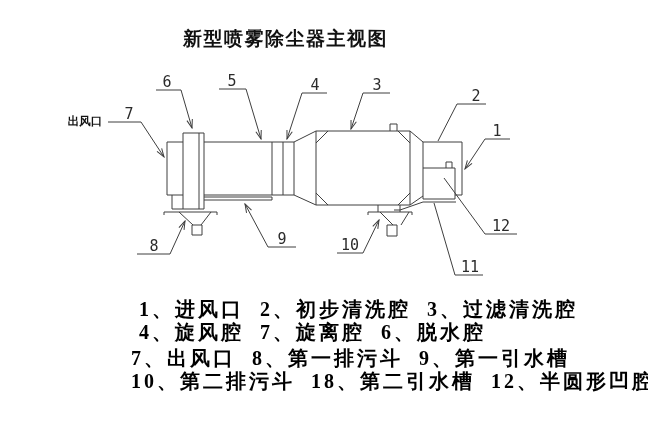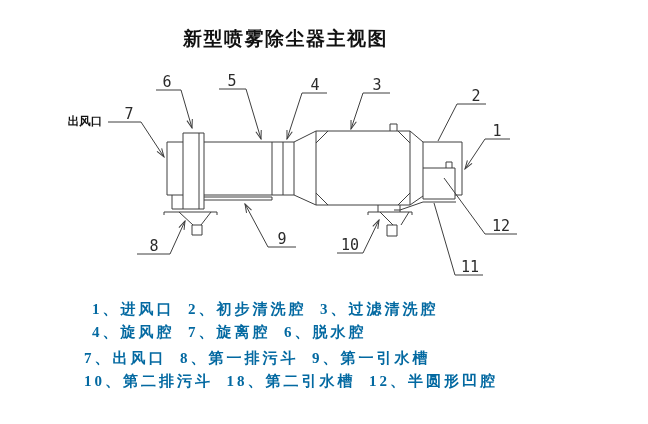--- a/index.html
+++ b/index.html
@@ -6,22 +6,22 @@
   .page {
     position:relative; width:648px; height:424px; background:#ffffff;
     font-family:"Liberation Serif", serif; overflow:hidden;padding-left:24px;
   }
   .title {
     position:absolute; left:183px; top:28px;
     font-size:19px; font-weight:bold; letter-spacing:1.5px;
     color:#111; line-height:22px; white-space:pre;
   }
   .legend-line {
-    position:absolute; font-size:15px; font-weight:bold; letter-spacing:3px;
-    color:#0369a1; line-height:17px; white-space:pre;
+    position:absolute; font-size:20px; font-weight:bold; letter-spacing:3px;
+    color:#000000; line-height:17px; white-space:pre;margin-left:47px;
   }
   .lg0 { left:92px; top:301px; }
   .lg1 { left:92px; top:324px; }
   .lg2 { left:84px; top:350px; }
   .lg3 { left:84px; top:373px; }
   svg.diagram { position:absolute; left:0; top:0; }
   .callout {
     font-family:"DejaVu Sans Mono", monospace; font-size:15px; fill:#2b2b2b;
   }
   .cnlabel {

